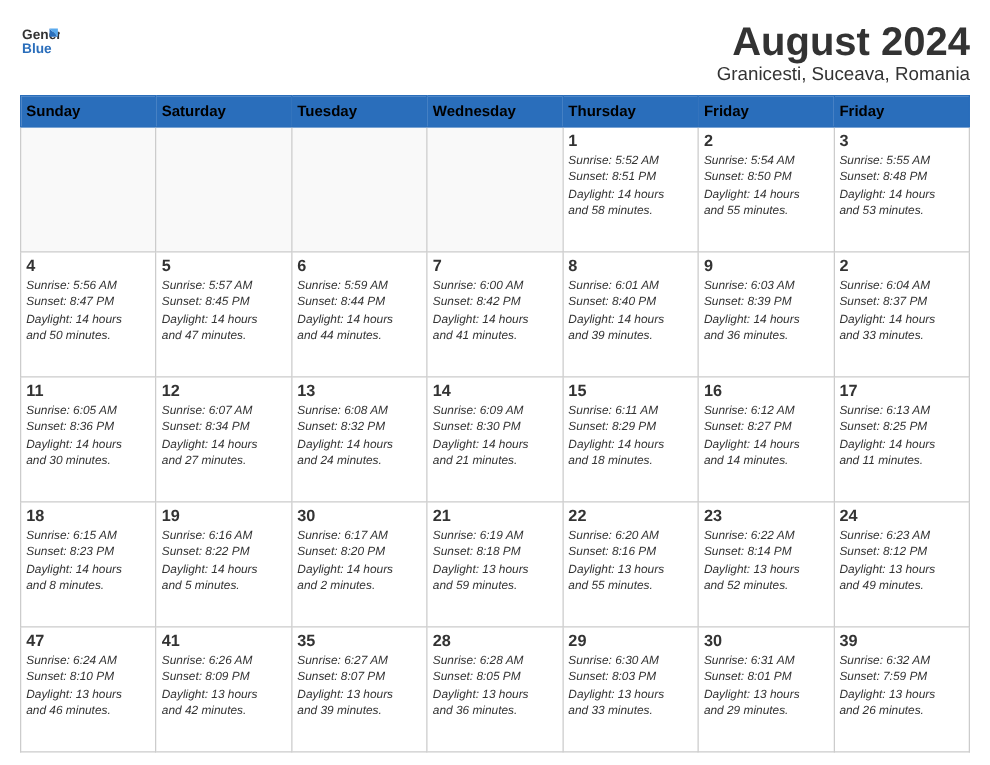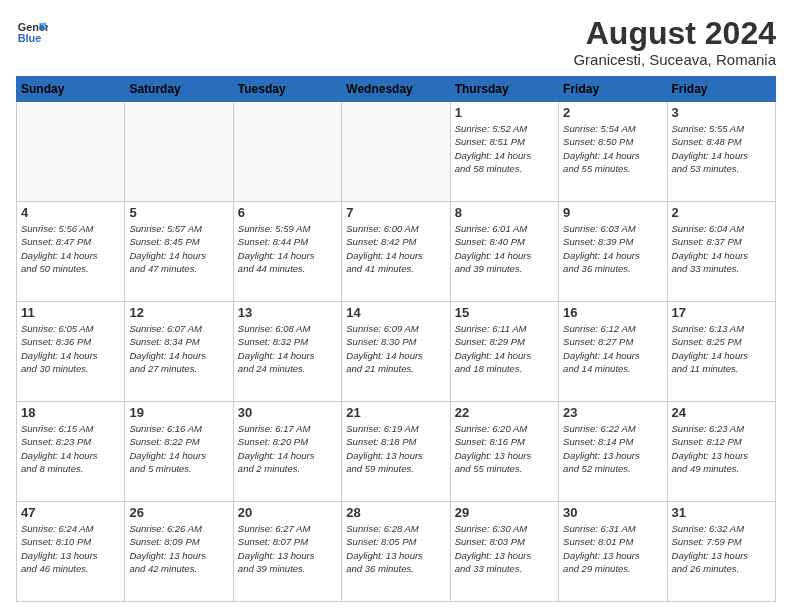--- a/index.html
+++ b/index.html
@@ -227,39 +227,39 @@
             <span class="day-num">24</span>
             <div class="day-info">Sunrise: 6:23 AM<br>Sunset: 8:12 PM<br>Daylight: 13 hours<br>and 49 minutes.</div>
           </td>
         </tr>
         <tr>
           <td>
             <span class="day-num">47</span>
             <div class="day-info">Sunrise: 6:24 AM<br>Sunset: 8:10 PM<br>Daylight: 13 hours<br>and 46 minutes.</div>
           </td>
           <td>
-            <span class="day-num">26</span>
+            <span class="day-num">41</span>
             <div class="day-info">Sunrise: 6:26 AM<br>Sunset: 8:09 PM<br>Daylight: 13 hours<br>and 42 minutes.</div>
           </td>
           <td>
-            <span class="day-num">20</span>
+            <span class="day-num">35</span>
             <div class="day-info">Sunrise: 6:27 AM<br>Sunset: 8:07 PM<br>Daylight: 13 hours<br>and 39 minutes.</div>
           </td>
           <td>
             <span class="day-num">28</span>
             <div class="day-info">Sunrise: 6:28 AM<br>Sunset: 8:05 PM<br>Daylight: 13 hours<br>and 36 minutes.</div>
           </td>
           <td>
             <span class="day-num">29</span>
             <div class="day-info">Sunrise: 6:30 AM<br>Sunset: 8:03 PM<br>Daylight: 13 hours<br>and 33 minutes.</div>
           </td>
           <td>
             <span class="day-num">30</span>
             <div class="day-info">Sunrise: 6:31 AM<br>Sunset: 8:01 PM<br>Daylight: 13 hours<br>and 29 minutes.</div>
           </td>
           <td>
-            <span class="day-num">31</span>
+            <span class="day-num">39</span>
             <div class="day-info">Sunrise: 6:32 AM<br>Sunset: 7:59 PM<br>Daylight: 13 hours<br>and 26 minutes.</div>
           </td>
         </tr>
       </tbody>
   </table>
 </div>
 
 </body></html>

